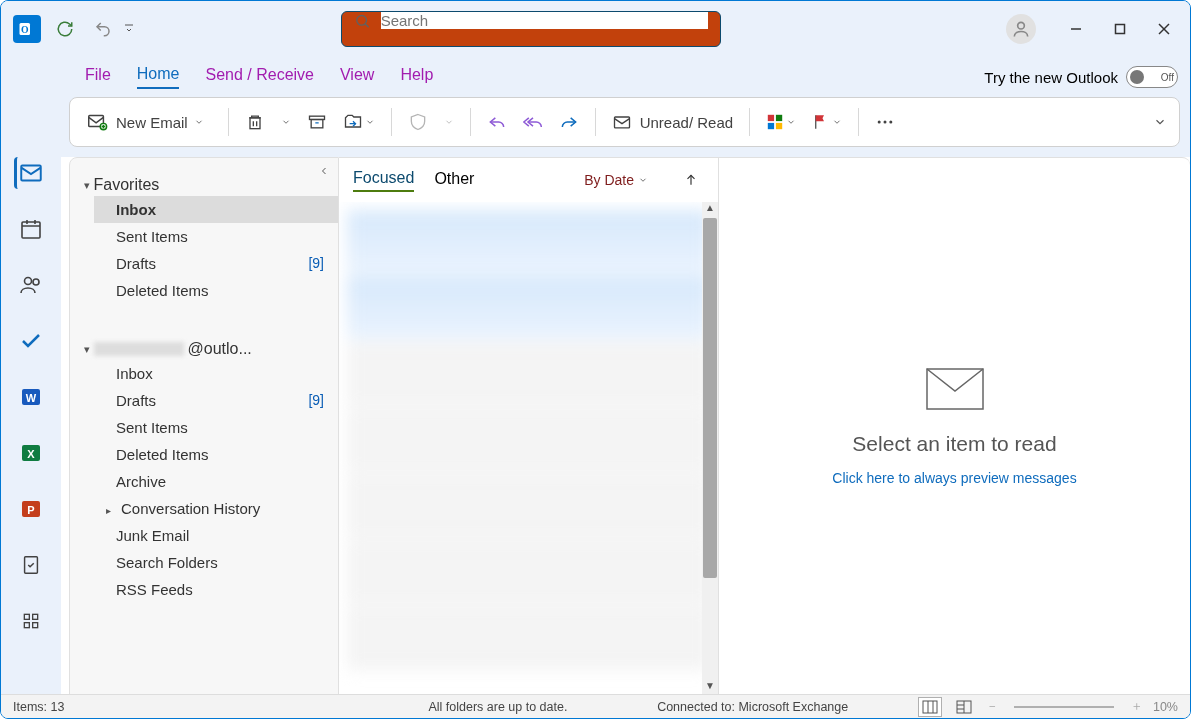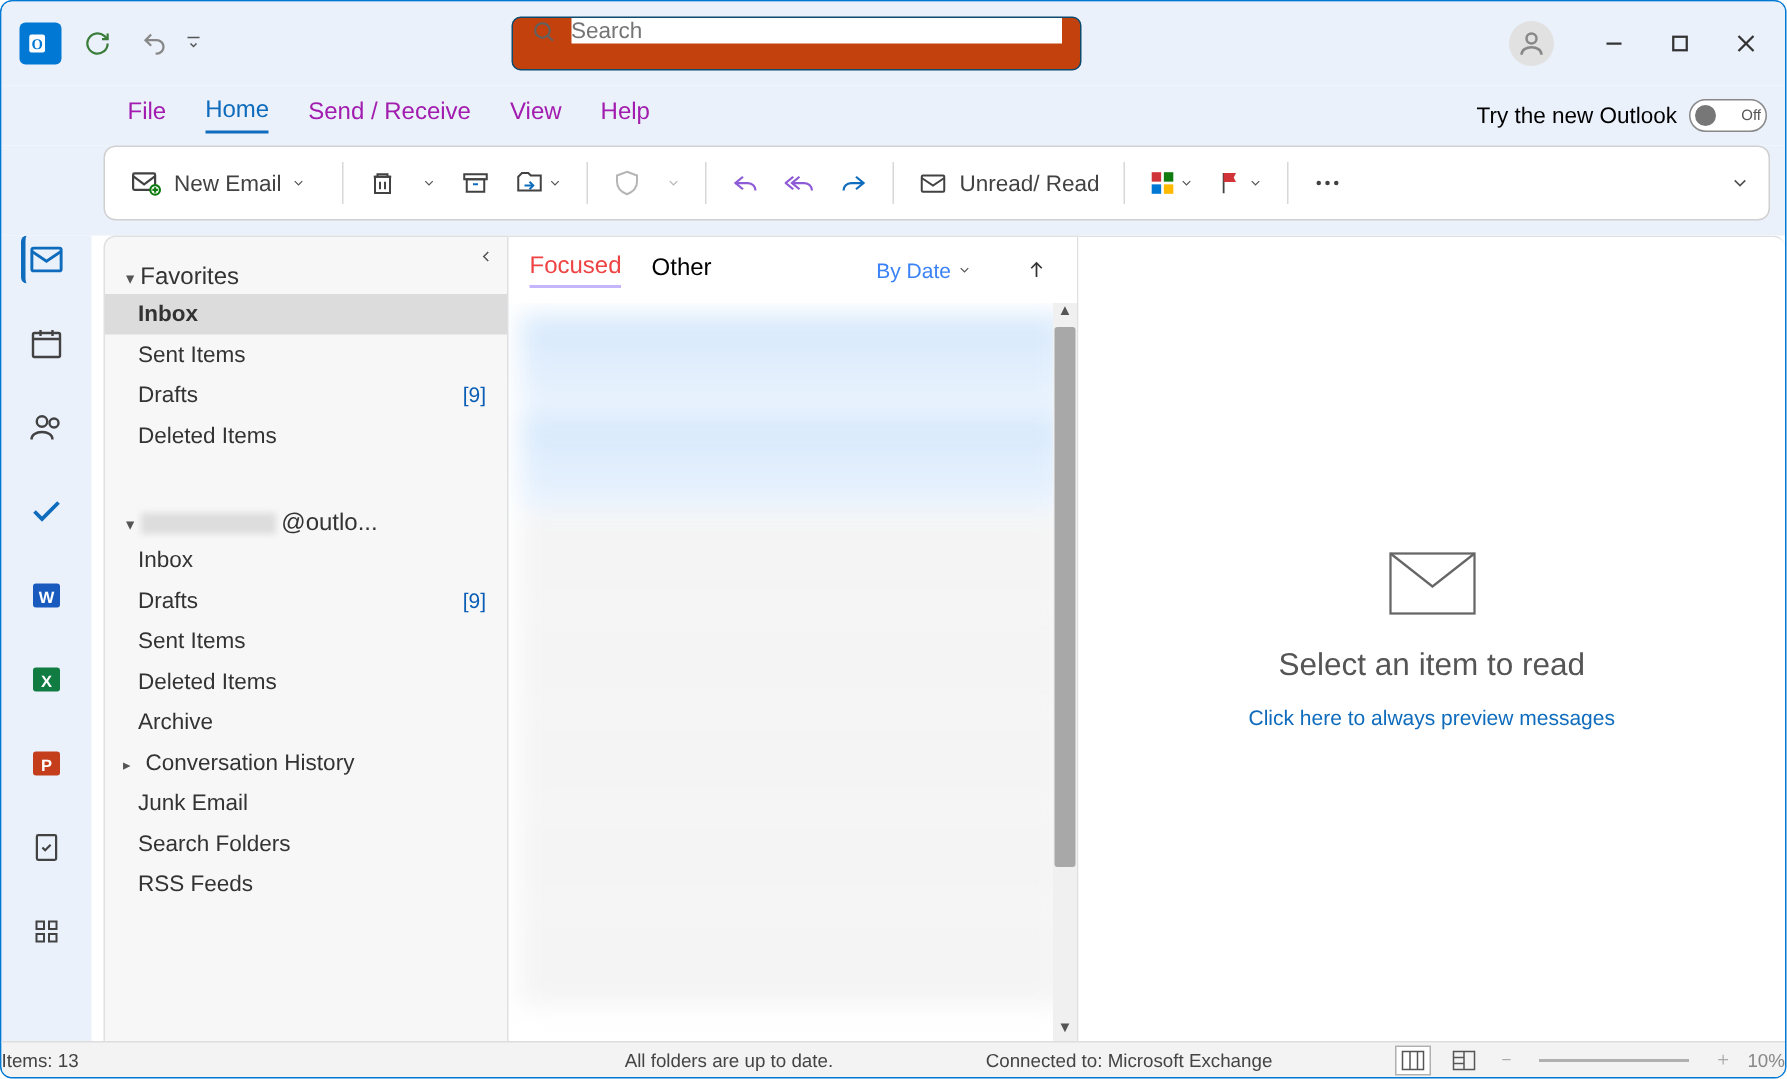--- a/index.html
+++ b/index.html
@@ -37,48 +37,48 @@
 
 .rail { width: 60px; background: #eaf1fb; display: flex; flex-direction: column; align-items: center; padding-top: 0px; gap: 24px; }
 .rail-item { width: 32px; height: 32px; display: flex; align-items: center; justify-content: center; cursor: pointer; color: #424242; border-radius: 4px; }
 .rail-item.active { border-left: 3px solid #0f6cbd; margin-left: -3px; }
 
 
 .folders { width: 270px; background: #f7f7f7; border: 1px solid #e0e0e0; border-radius: 8px 0 0 0; margin-left: 8px; overflow-y: auto; position: relative; }
 .folders .collapse { position: absolute; right: 8px; top: 6px; cursor: pointer; color: #555; }
 .fgroup { padding: 18px 10px 2px 14px; font-size: 16px; color: #333; display: flex; align-items: center; cursor: pointer; font-weight: 400; }
 .fgroup .chev { margin-right: 4px; font-size: 11px; color: #555; }
-.fitem { padding: 5px 14px 5px 22px; font-size: 15px; display: flex; justify-content: space-between; cursor: pointer; color: #333; }
+.fitem { padding: 5px 14px 5px 22px; font-size: 15px; display: flex; justify-content: space-between; cursor: pointer; color: #333; margin-left: 24px; }
 .fitem.sub { padding-left: 22px; }
 .fitem.sel { background: #dcdcdc; font-weight: 600; }
 .fcount { color: #0a5db5; font-size: 14px; }
 .acct { filter: blur(2px); }
 
 
 .msglist { width: 380px; border-right: 1px solid #e0e0e0; background: #fff; display: flex; flex-direction: column; border-top: 1px solid #e0e0e0; }
 .msgtabs { height: 44px; display: flex; align-items: center; padding: 0 14px; gap: 20px; }
 .msgtabs .mtab { font-size: 16px; cursor: pointer; padding-bottom: 3px; }
-.msgtabs .mtab.active { color: #ef4444; border-bottom: 2px solid #c4b5fd; }
-.msgtabs .sort { margin-left: auto; font-size: 14px; color: #3b82f6; display: flex; align-items: center; gap: 4px; cursor: pointer; }
+.msgtabs .mtab.active { color: #0c4a6e; border-bottom: 2px solid #4d7c0f; }
+.msgtabs .sort { margin-left: auto; font-size: 14px; color: #7f1d1d; display: flex; align-items: center; gap: 4px; cursor: pointer; }
 .blurarea { flex: 1; position: relative; overflow: hidden; }
 .blurcontent { filter: blur(8px); padding: 8px; }
 .blurrow { height: 64px; background: linear-gradient(#d6e8fb, #eaf3fe); margin-bottom: 2px; border-radius: 2px; }
 .blurrow.alt { background: #f4f4f4; }
 .scroll { position: absolute; right: 0; top: 0; width: 16px; height: 100%; background: #f0f0f0; }
 .scroll .thumb { position: absolute; top: 16px; width: 14px; left: 1px; height: 360px; background: #a8a8a8; border-radius: 2px; }
 .scroll .arr { position: absolute; width: 16px; height: 16px; text-align: center; font-size: 10px; color: #555; cursor: pointer; }
 
 
 .reading { flex: 1; background: #fff; display: flex; flex-direction: column; align-items: center; justify-content: center; border-top: 1px solid #e0e0e0; border-radius: 0 8px 0 0; }
 .reading svg { margin-bottom: 22px; }
 .reading .title { font-size: 21px; color: #555; margin-bottom: 14px; }
 .reading .link { font-size: 14px; color: #0f6cbd; cursor: pointer; }
 
 
-.status { position: absolute; bottom: 0; left: 0; right: 0; height: 24px; background: #f3f3f3; border-top: 1px solid #ddd; display: flex; align-items: center; padding: 0 0; font-size: 12.5px; color: #444; }
+.status { position: absolute; bottom: 0; left: 0; right: 0; height: 24px; background: #f3f3f3; border-top: 1px solid #ddd; display: flex; align-items: center; padding: 0 12px; font-size: 12.5px; color: #444; }
 .status .sp { margin-right: 24px; }
 .status .right { margin-left: auto; display: flex; align-items: center; gap: 10px; }
 .sbtn { width: 24px; height: 20px; display: flex; align-items: center; justify-content: center; cursor: pointer; border: 1px solid transparent; }
 .sbtn.act { border: 1px solid #b0b0b0; background: #fff; }
 .zoom-slider { width: 100px; height: 2px; background: #b0b0b0; position: relative; margin: 0 6px; }
 </style>
 </head>
 <body>
 
 <div class="titlebar">

